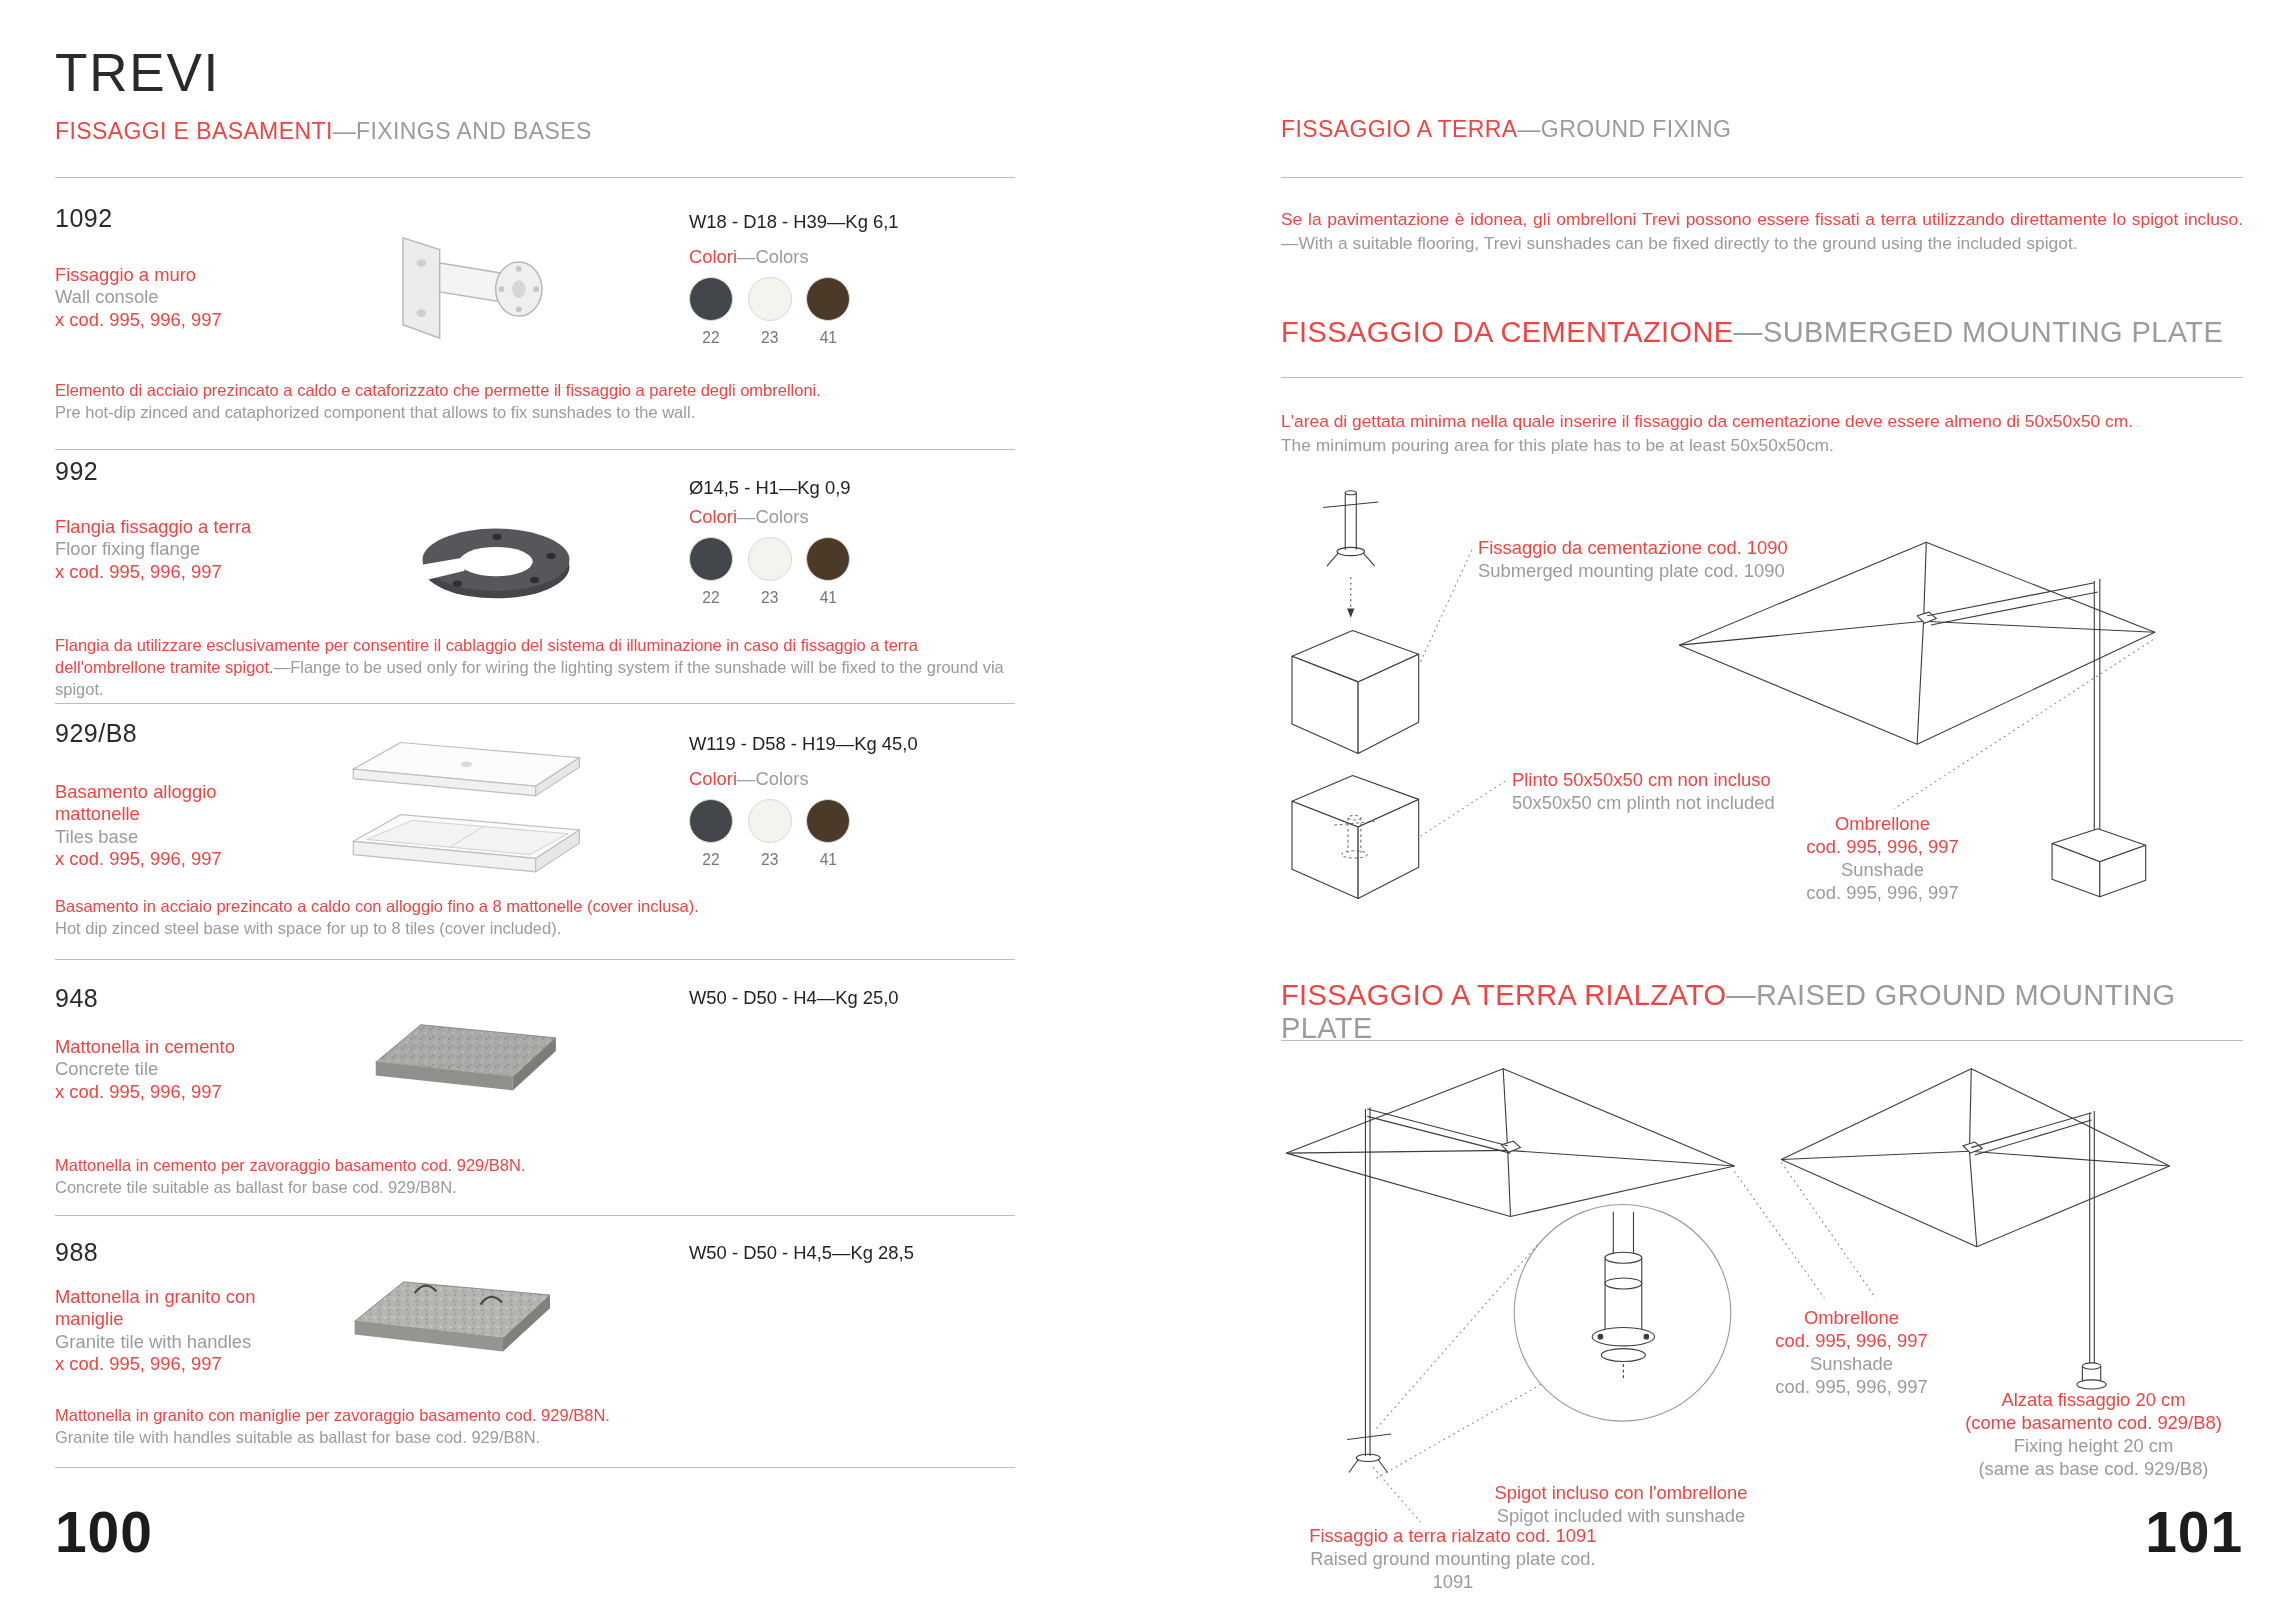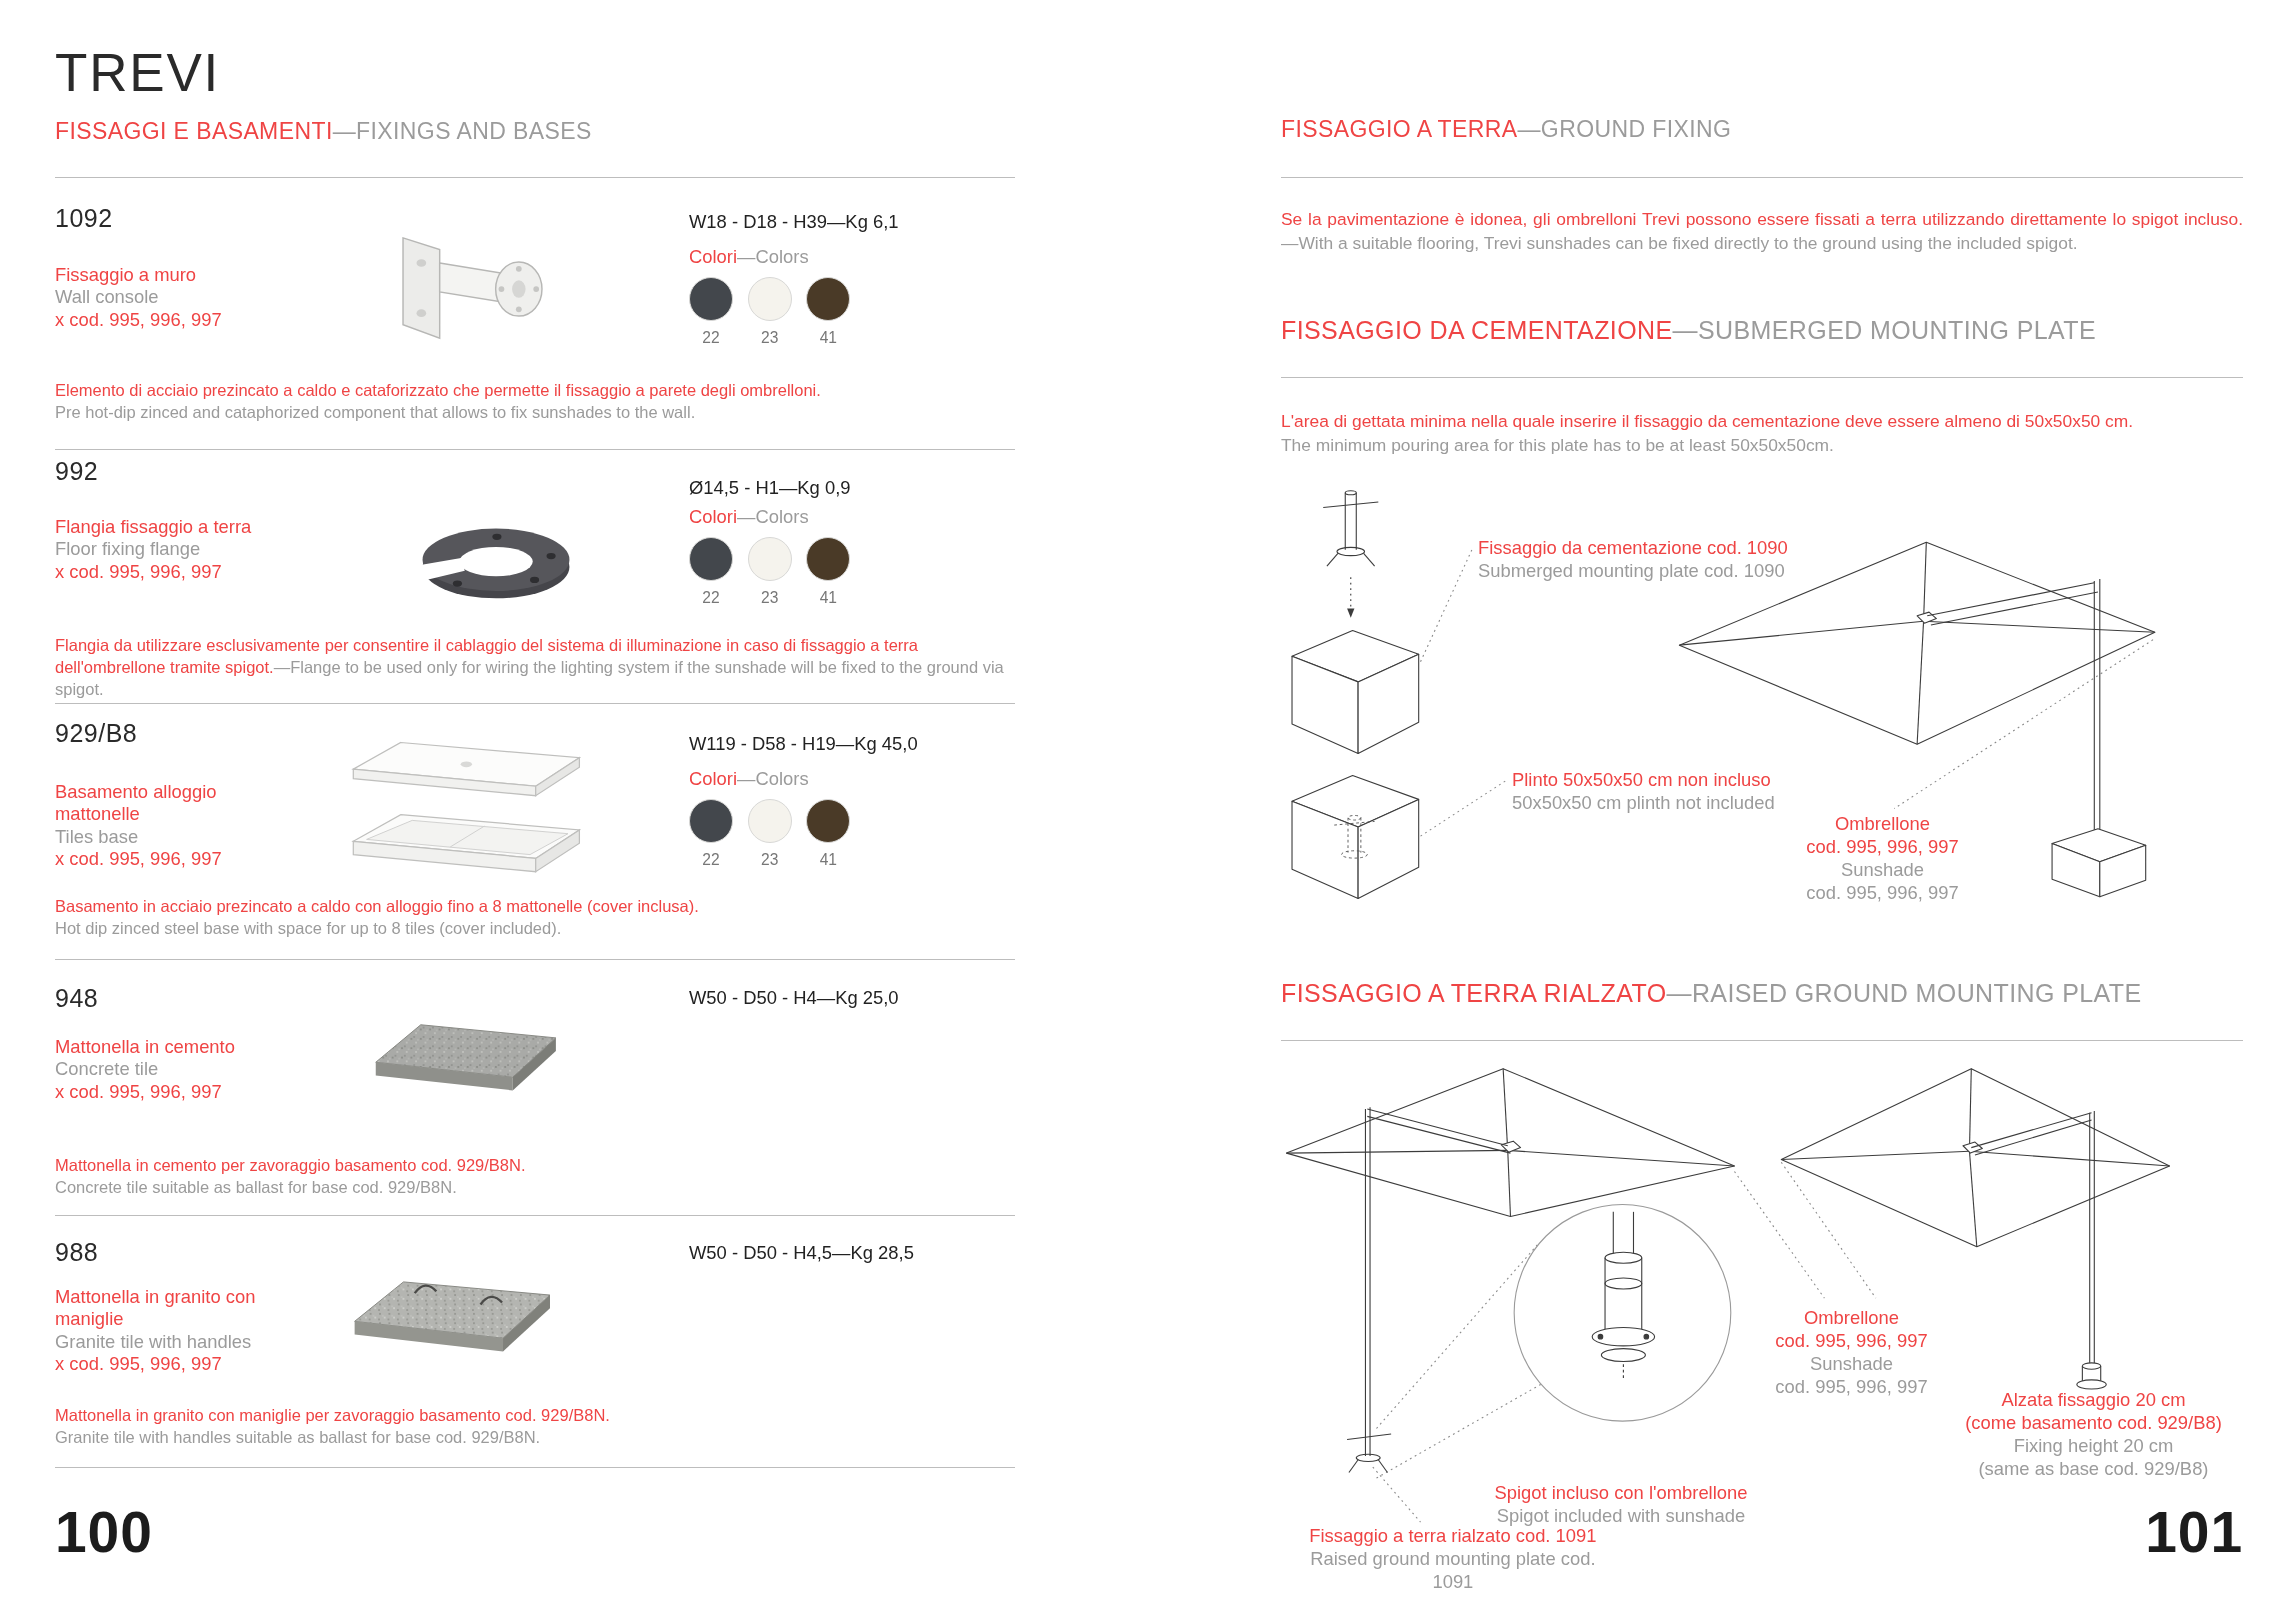--- a/index.html
+++ b/index.html
@@ -7,21 +7,21 @@
     position:relative;width:2296px;height:1624px;background:#ffffff;
     font-family:"Liberation Sans","DejaVu Sans",sans-serif;color:#222;overflow:hidden;
   }
   .abs{position:absolute;}
   .it{color:#ef4444;}
   .en{color:#9b9b9b;}
   .block{display:block;}
   .rule{height:0.9px;background:#bdbdbd;width:100%;}
   .title{font-size:53px;letter-spacing:1.8px;color:#2a2a2a;}
   .header{font-size:23px;letter-spacing:0.4px;color:#2a2a2a;}
-  .sechead{font-size:25px;letter-spacing:0.4px;color:#2a2a2a;}
+  .sechead{font-size:29px;letter-spacing:0.4px;color:#2a2a2a;}
   .code{font-size:25px;color:#2a2a2a;letter-spacing:0.5px;}
   .name{font-size:18.4px;line-height:1.22;}
   .dims{font-size:18.4px;color:#222;}
   .small{font-size:16.5px;line-height:1.32;}
   .para{font-size:17.4px;line-height:1.36;}
   .label20{font-size:18.4px;line-height:1.25;}
   .center{text-align:center;}
   .justify{text-align:justify;}
   .pagenum{font-size:57px;font-weight:bold;color:#1c1c1c;letter-spacing:0.9px;}
   .swrow{display:flex;gap:14.7px;}

